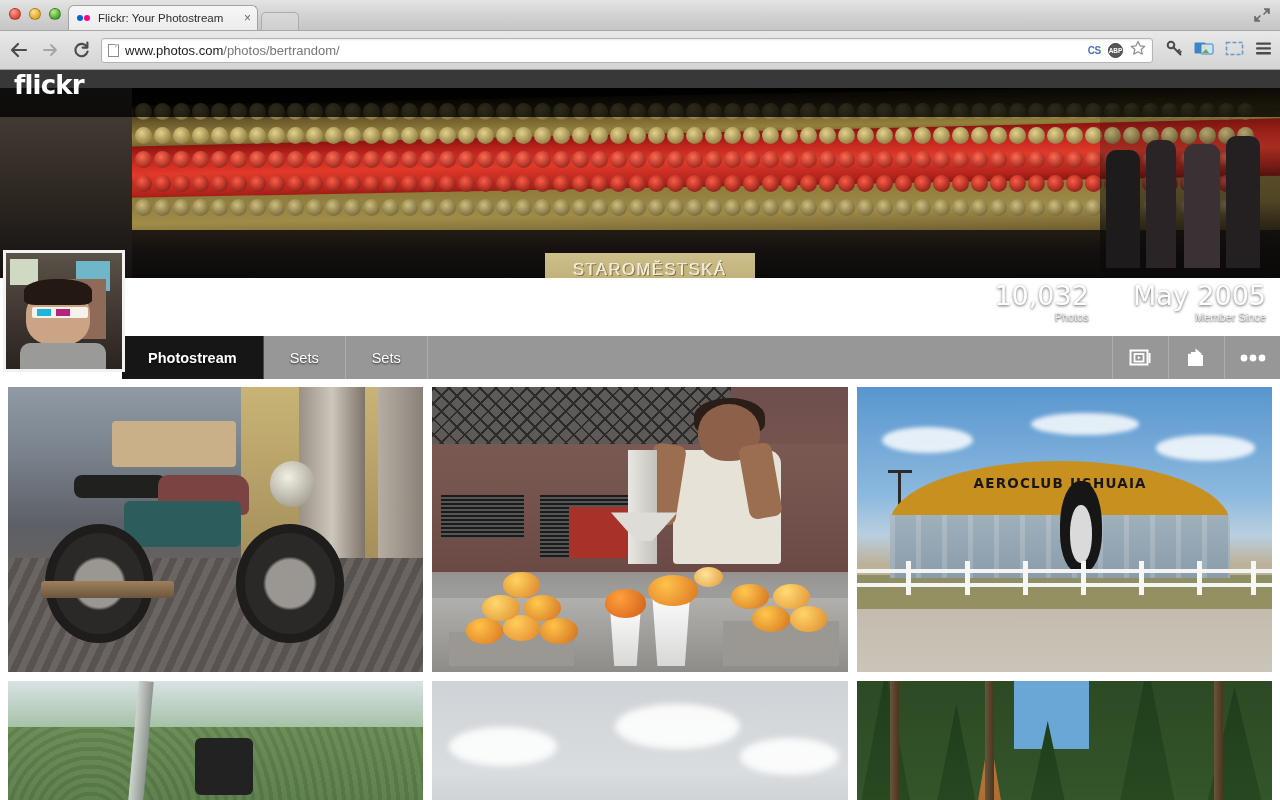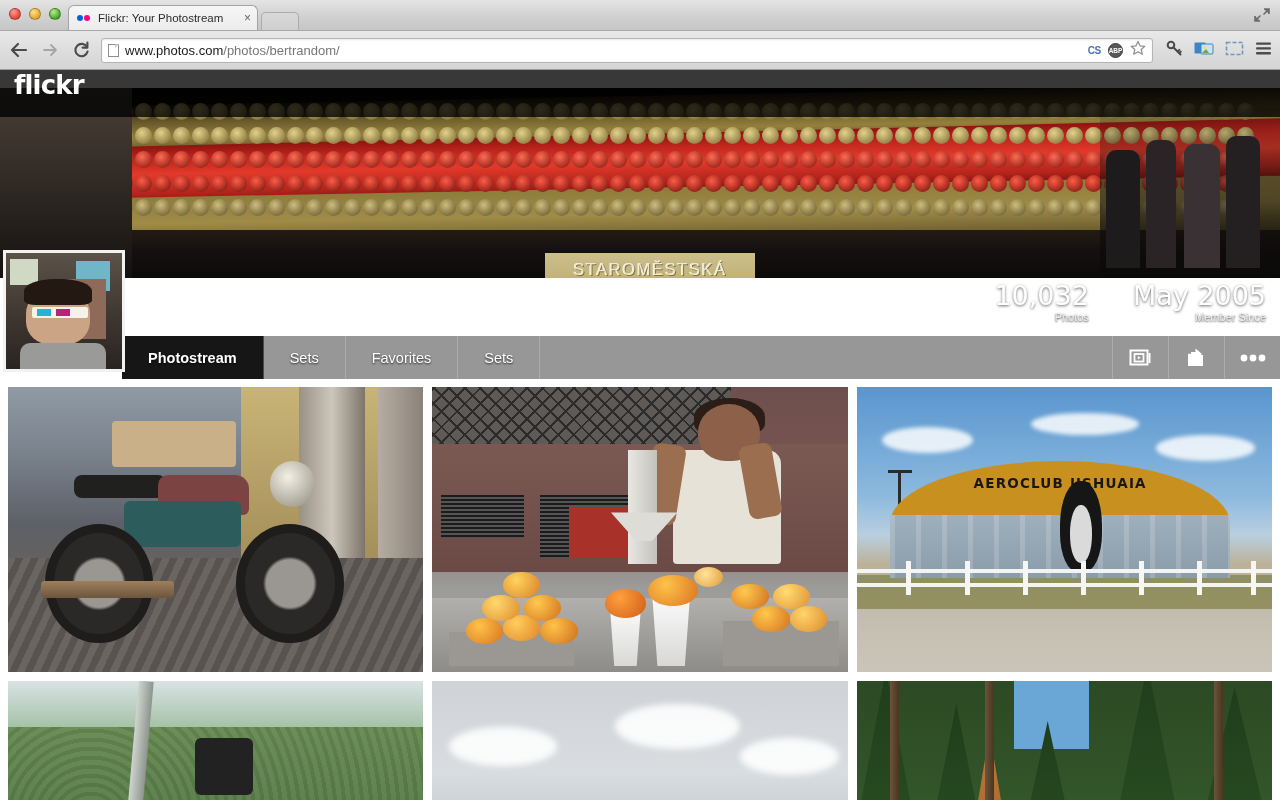--- a/index.html
+++ b/index.html
@@ -800,21 +800,20 @@
       <span style="position:absolute;left:26px;top:54px;width:56px;height:11px;background:#f4f2ea;border-radius:2px;"></span>
       <span style="position:absolute;left:31px;top:56px;width:14px;height:7px;background:#1fb5d6;"></span>
       <span style="position:absolute;left:50px;top:56px;width:14px;height:7px;background:#b5247c;"></span>
       <span style="position:absolute;left:14px;bottom:0;width:86px;height:26px;background:#9a9a99;border-radius:10px 10px 0 0;"></span>
     </div>
 
     <div class="tabs-row">
       <div class="tabs-left-pad"></div>
       <div class="ptab active">Photostream</div>
       <div class="ptab">Sets</div>
-      <div class="ptab">Favorites</div>
       <div class="ptab">Sets</div>
       <div class="tabs-spacer"></div>
       <div class="tabs-actions">
         <div class="tabaction">
           <svg width="24" height="20" viewBox="0 0 24 20">
               <rect x="1.5" y="2.5" width="17" height="14" fill="none" stroke="#fff" stroke-width="2"></rect>
               <rect x="5.5" y="6" width="9" height="7.5" fill="none" stroke="#fff" stroke-width="1.8"></rect>
               <path d="M8.8 8 L11.8 9.8 L8.8 11.6 Z" fill="#fff"></path>
               <path d="M20.5 5 L20.5 15" stroke="#fff" stroke-width="2"></path>
             </svg>

